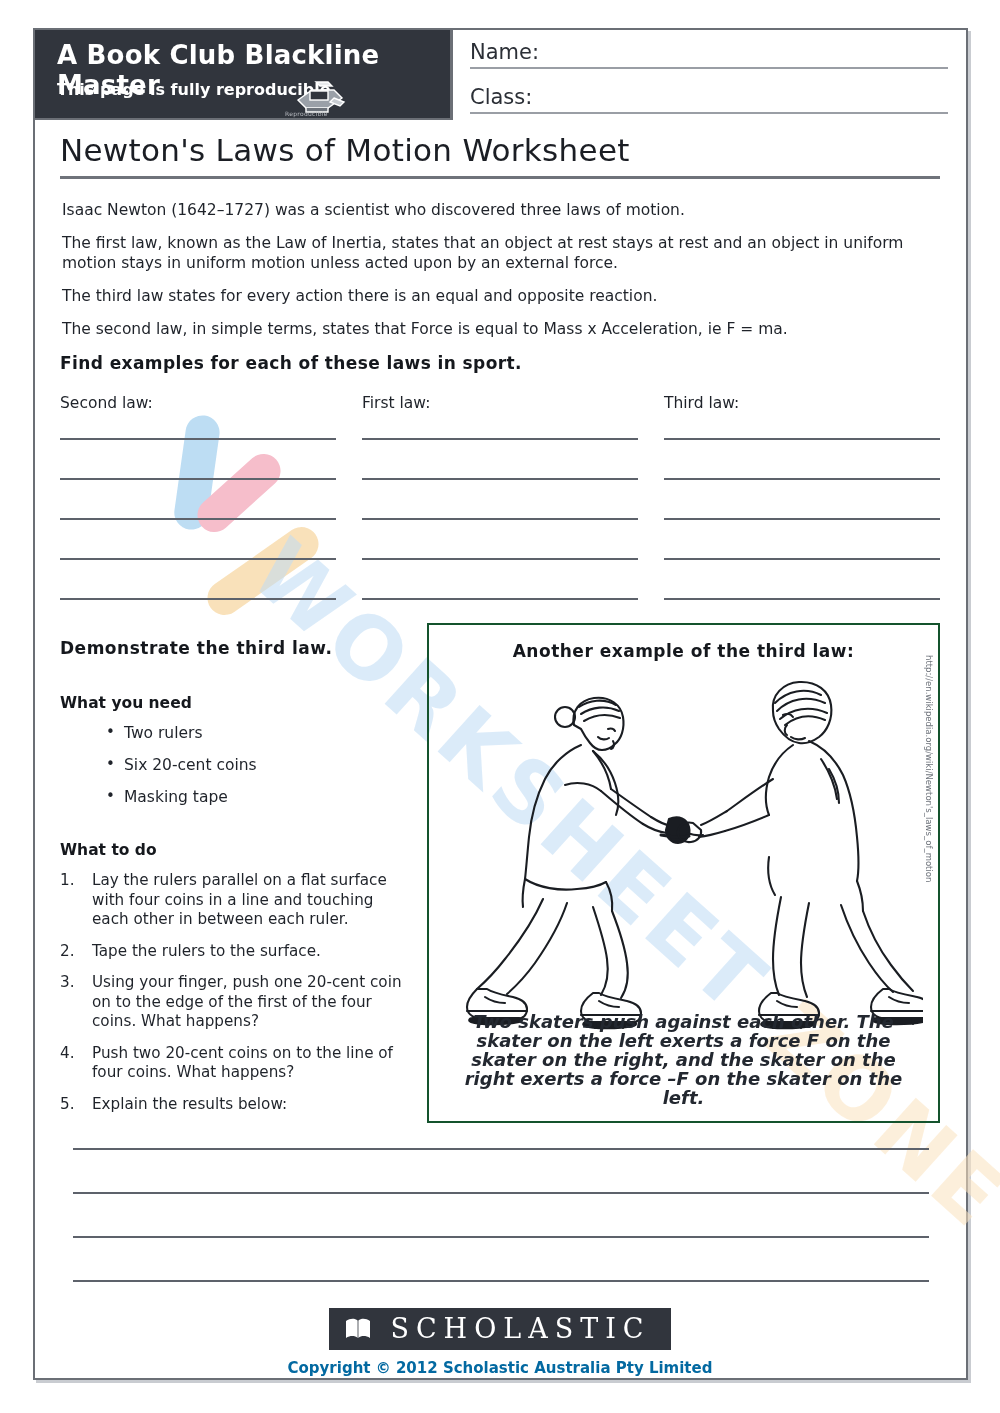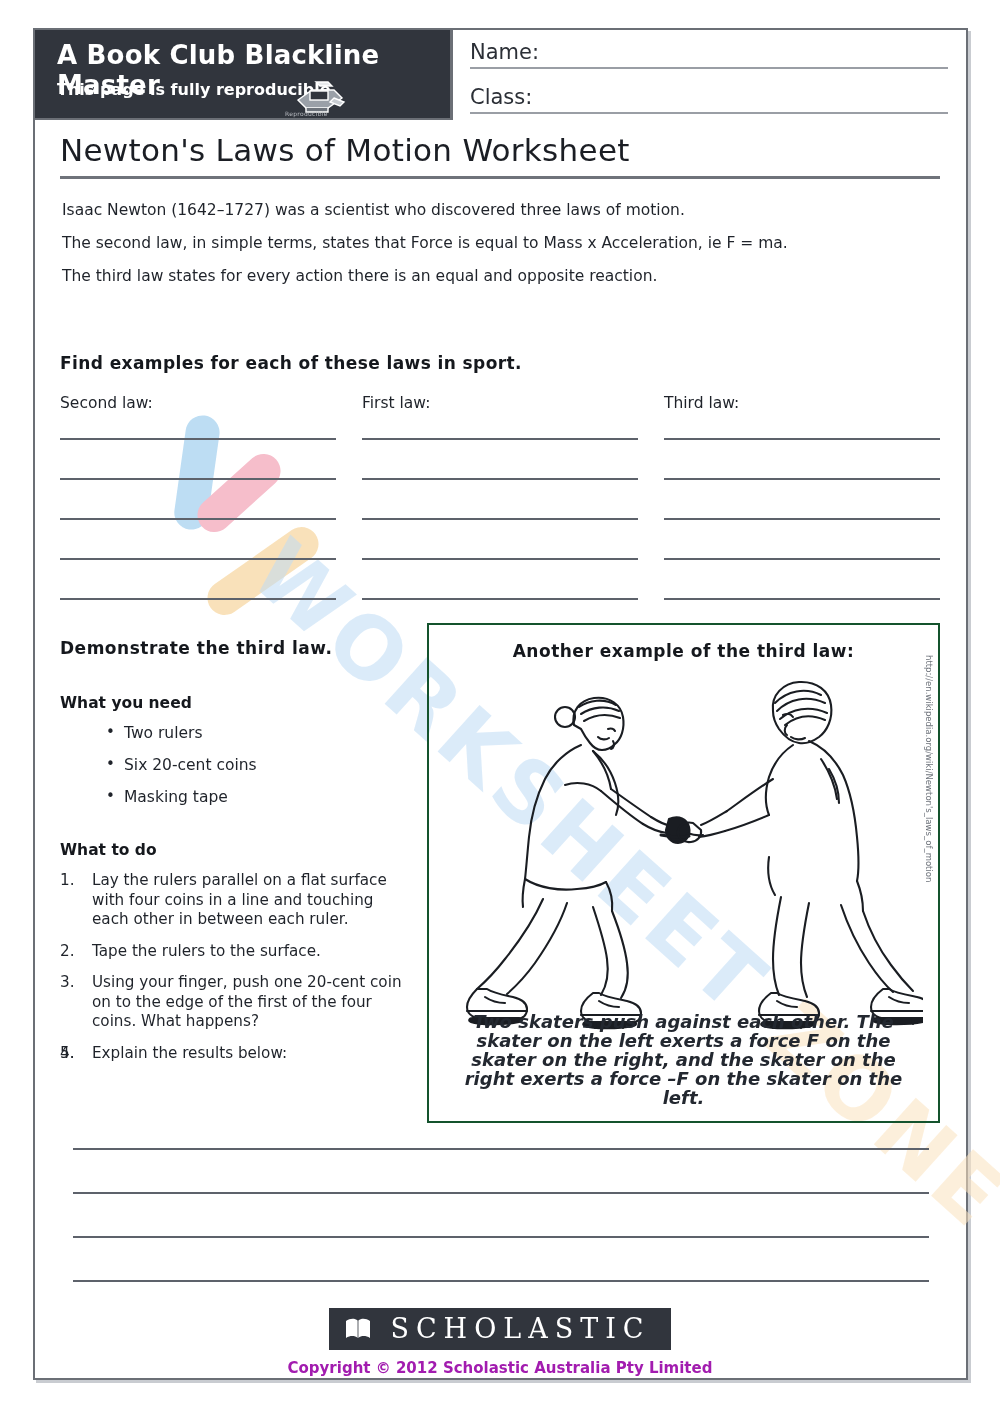--- a/index.html
+++ b/index.html
@@ -193,21 +193,21 @@
   .logo-box {
     display: inline-block; background: #31353d;
     padding: 7px 20px 8px 16px; line-height: 1;
   }
   .logo-inner { display: flex; align-items: center; gap: 19px; }
   .logo-word {
     color: #ffffff; font-size: 27px; letter-spacing: 7px; font-weight: normal;
     font-family: "DejaVu Serif", "Liberation Serif", serif;
   }
   .copyright {
-    margin-top: 9px; font-size: 15px; color: #a21caf; font-weight: bold;
+    margin-top: 9px; font-size: 15px; color: #0369a1; font-weight: bold;
     font-family: "DejaVu Sans", "Liberation Sans", sans-serif;
   }
 </style>
 </head>
 <body>
 
 <div id="page">
 
   <div class="frame"></div>
 
@@ -248,22 +248,23 @@
       <span class="nc-label">Class:</span>
       <div class="nc-line"></div>
     </div>
   </div>
 
   <div class="ws-title">Newton's Laws of Motion Worksheet</div>
   <div class="ws-title-rule"></div>
 
   <div class="intro">
     <p>Isaac Newton (1642–1727) was a scientist who discovered three laws of motion.</p>
+    <p>The first law, known as the Law of Inertia, states that an object at rest stays at rest and an object in uniform motion stays in uniform motion unless acted upon by an external force.</p>
+    <p>The third law states for every action there is an equal and opposite reaction.</p>
     <p>The second law, in simple terms, states that Force is equal to Mass x Acceleration, ie F = ma.</p>
-    <p>The third law states for every action there is an equal and opposite reaction.</p>
   </div>
 
   <div class="find-heading">Find examples for each of these laws in sport.</div>
 
   <div class="laws">
     <div class="law-col">
       <span class="law-label">Second law:</span>
       <div class="blank-line"></div>
       <div class="blank-line"></div>
       <div class="blank-line"></div>
@@ -307,20 +308,21 @@
       <li>
         <span class="todo-num">2.</span>
         <span>Tape the rulers to the surface.</span>
       </li>
       <li>
         <span class="todo-num">3.</span>
         <span>Using your finger, push one 20-cent coin on to the edge of the first of the four coins. What happens?</span>
       </li>
       <li>
         <span class="todo-num">4.</span>
+        <span>Push two 20-cent coins on to the line of four coins. What happens?</span>
       </li>
       <li>
         <span class="todo-num">5.</span>
         <span>Explain the results below:</span>
       </li>
     </ul>
   </div>
 
   <div class="panel">
     <div class="panel-title">Another example of the third law:</div>

